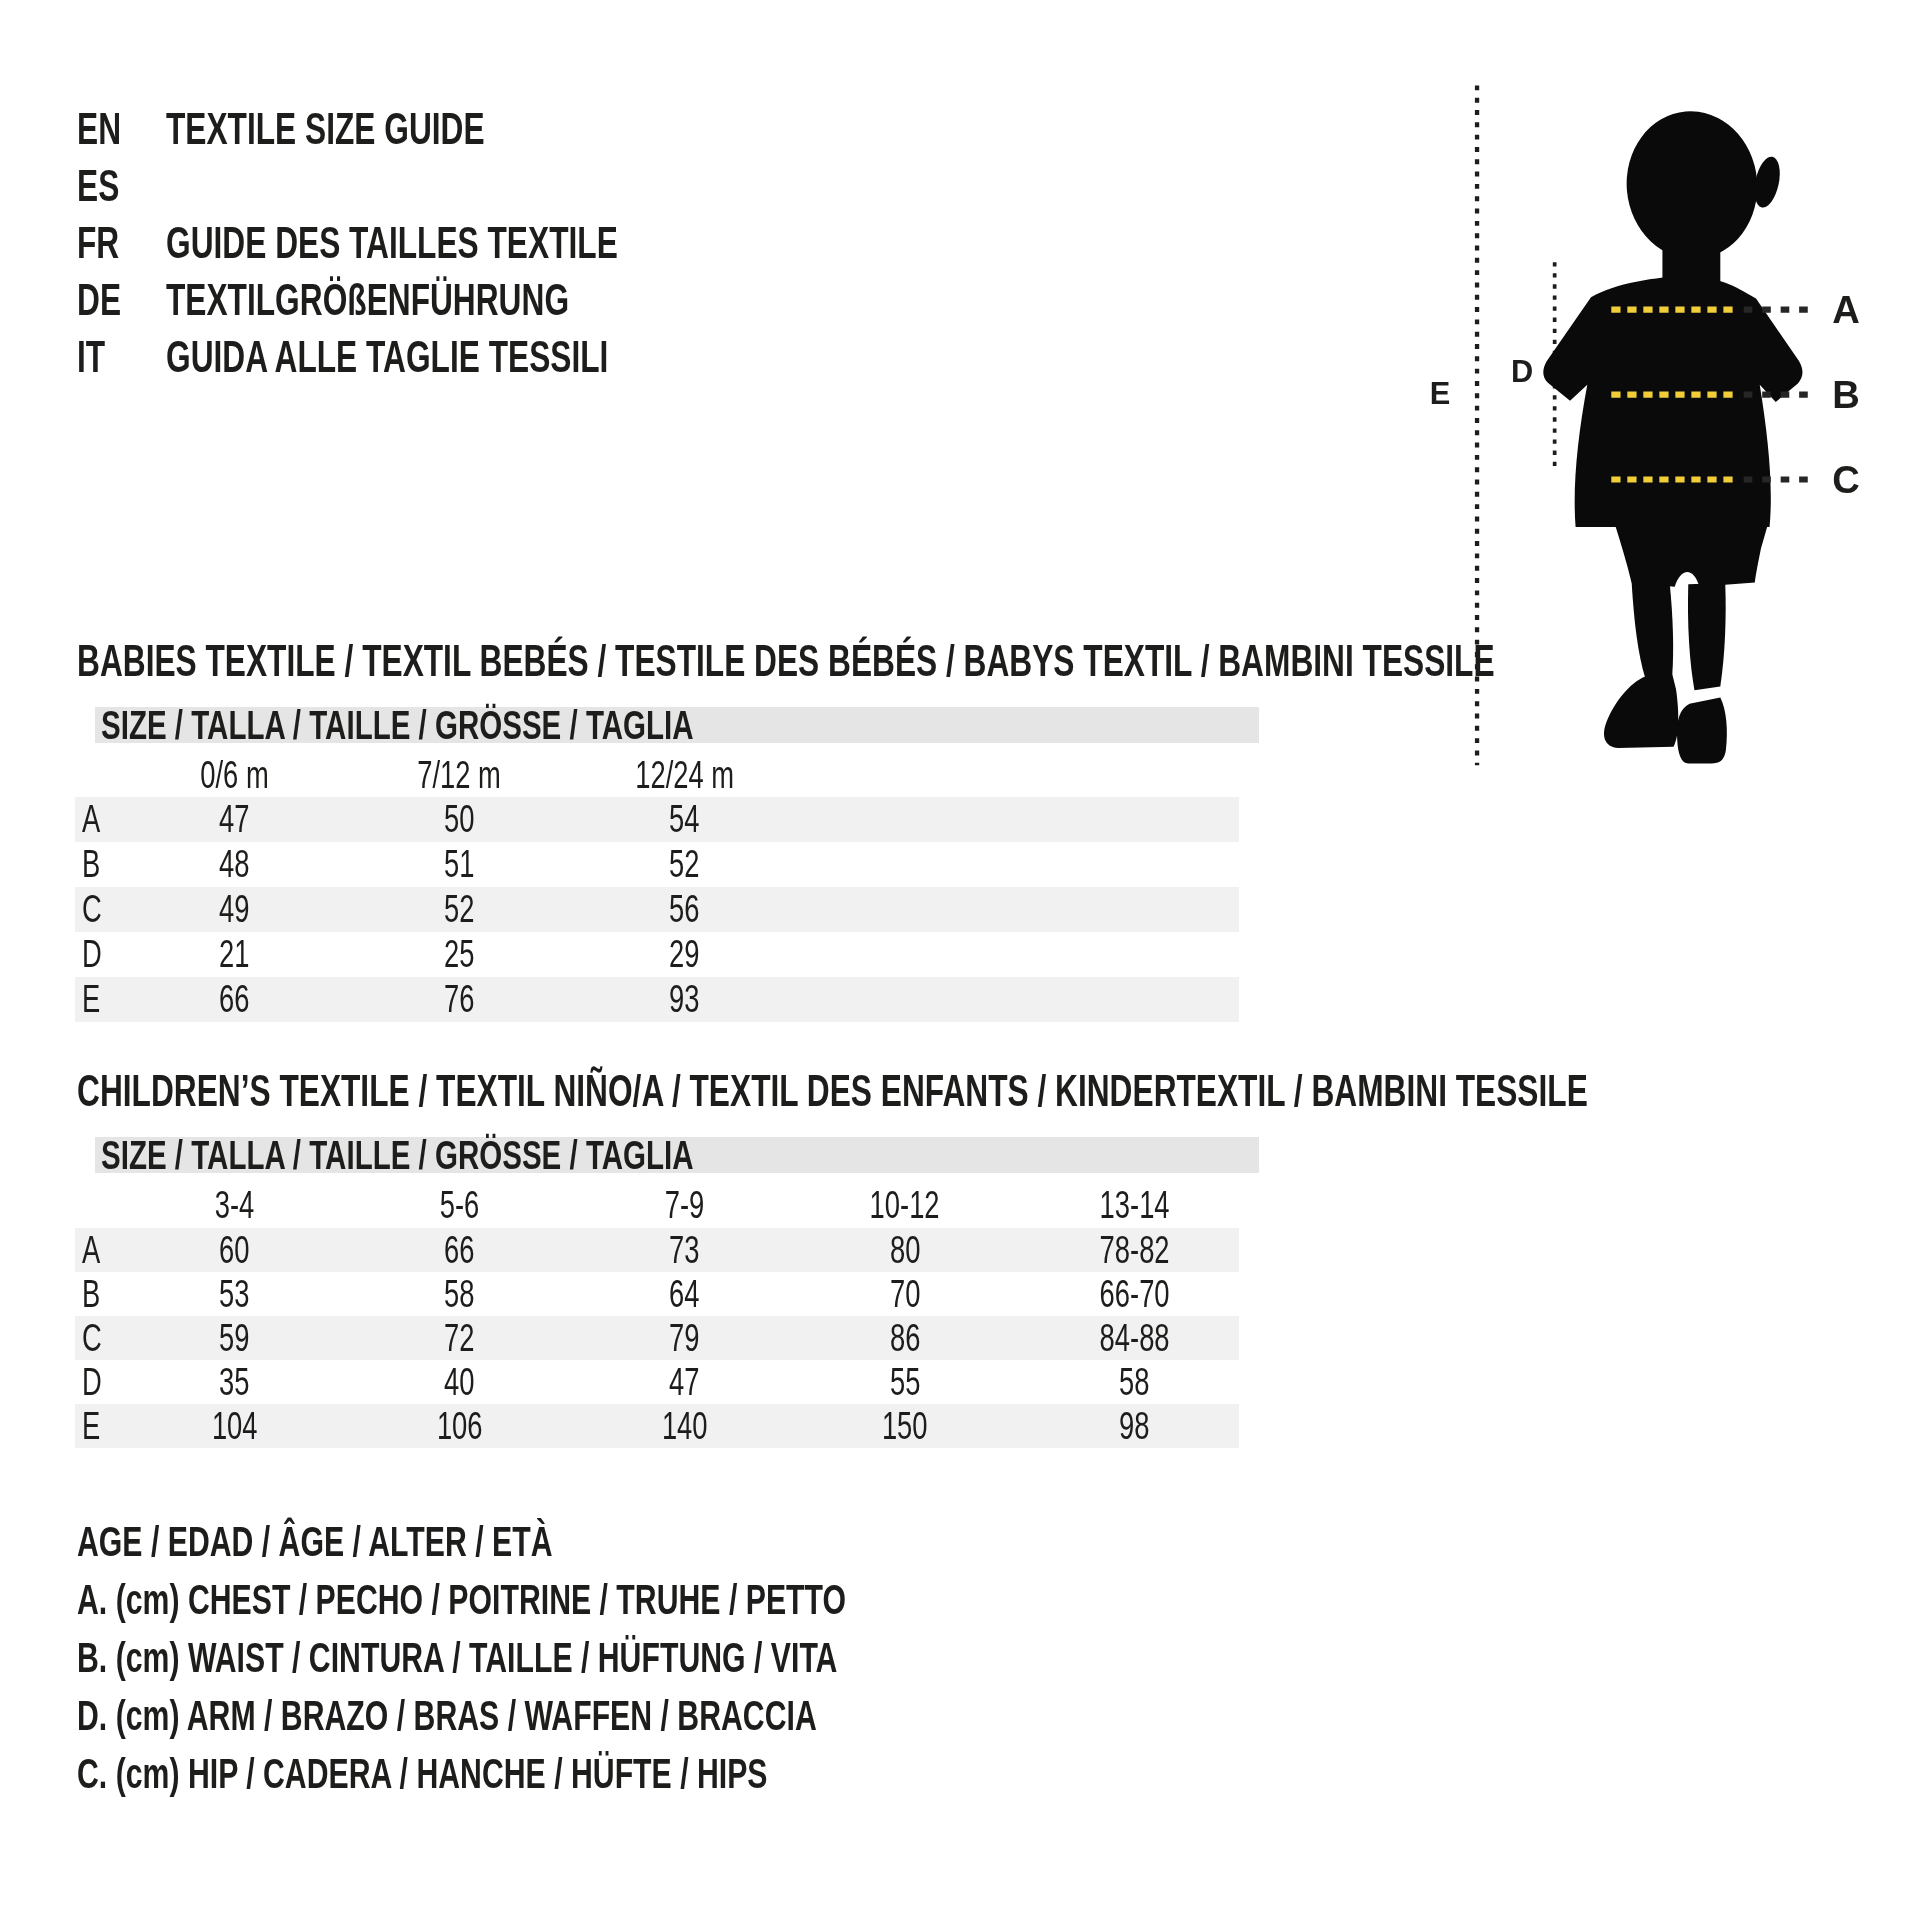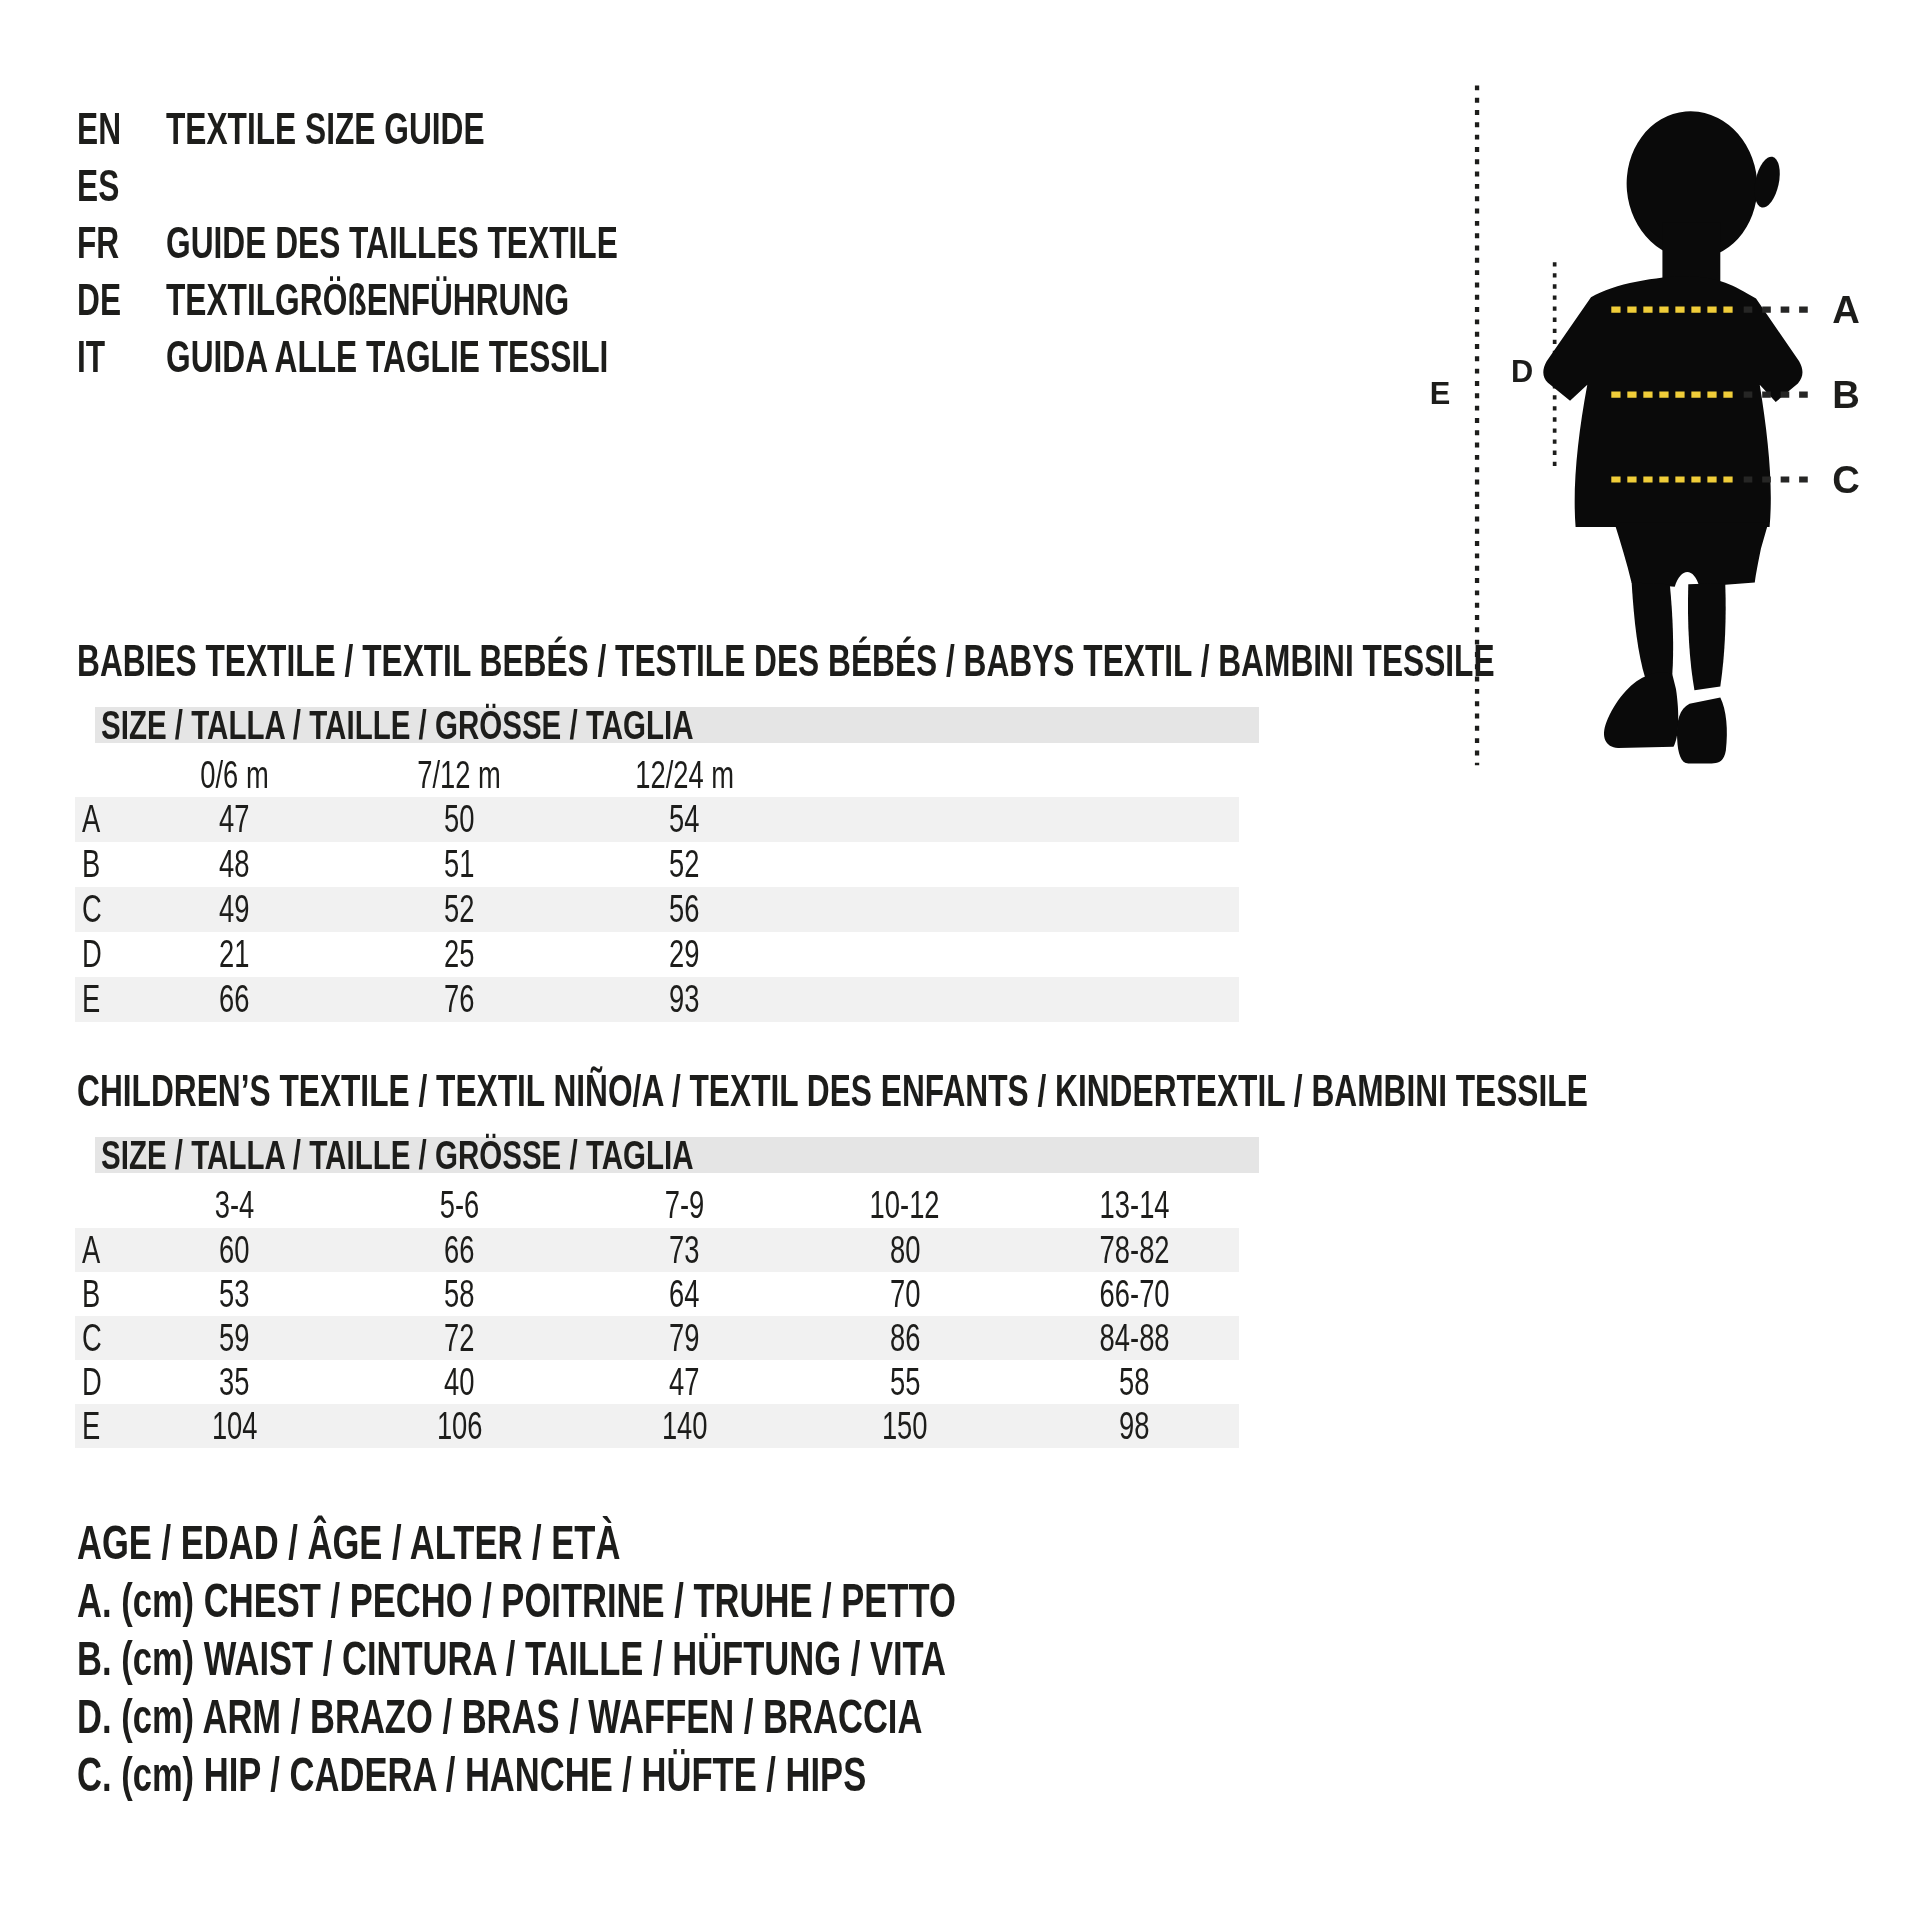--- a/index.html
+++ b/index.html
@@ -28,21 +28,21 @@
   .thead-wrap{left:75px;width:1164px;}
   .tbody-wrap{left:75px;width:1164px;display:flex;flex-direction:column;}
   .cell-c{text-align:center;}
   .cell-l{padding-left:7.4px;}
   .trow.band{background:#f1f1f1;}
   .babies .trow{height:45px;}
   .children .trow{height:44px;}
 
   
   #legend{left:77px;top:1513px;}
-  .legend-line{height:58px;display:flex;align-items:center;font-size:48px;font-weight:bold;}
+  .legend-line{height:58px;display:flex;align-items:center;font-size:42px;font-weight:bold;}
 
   
   #figure-svg{left:1405px;top:62px;}
   .fig-label{font-family:"Liberation Sans", sans-serif;font-weight:bold;fill:#1d1d1b;}
 </style>
 </head>
 <body>
 
 <div id="canvas">
 

